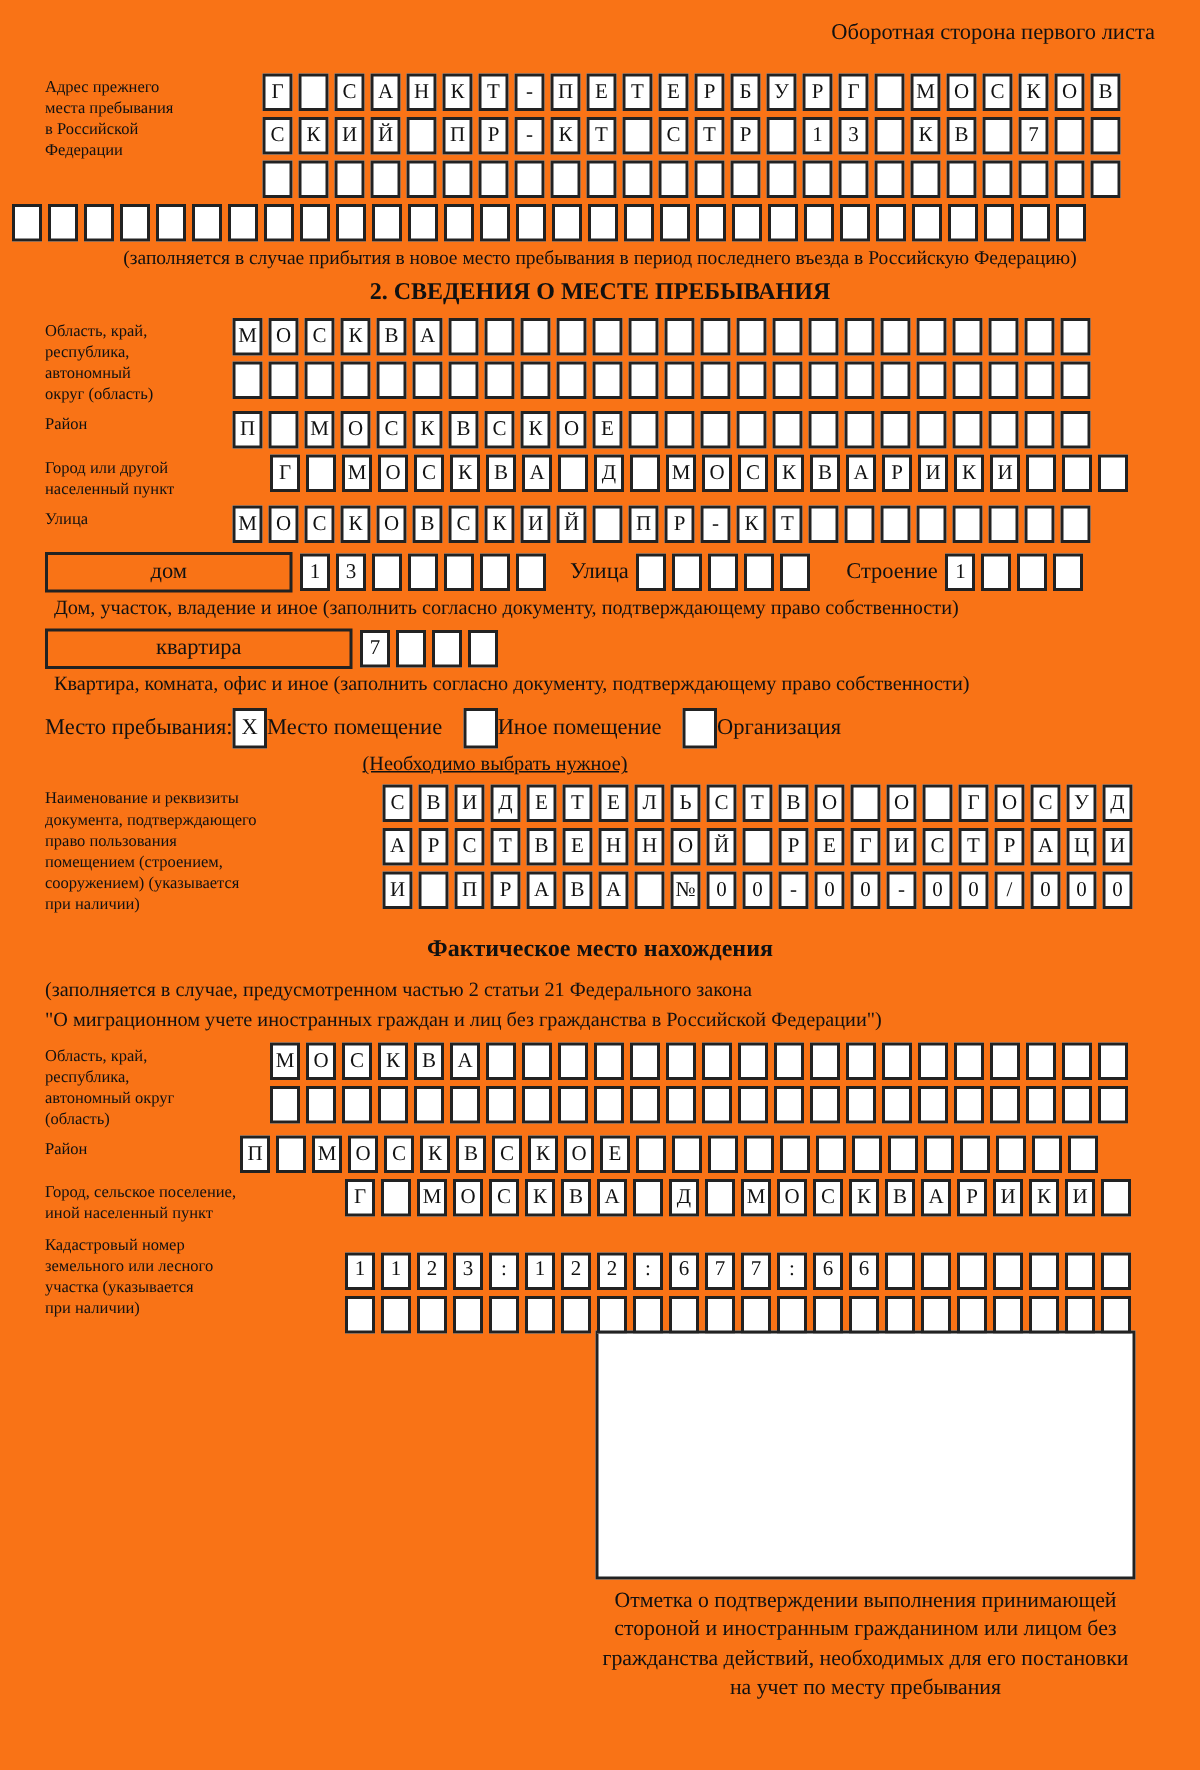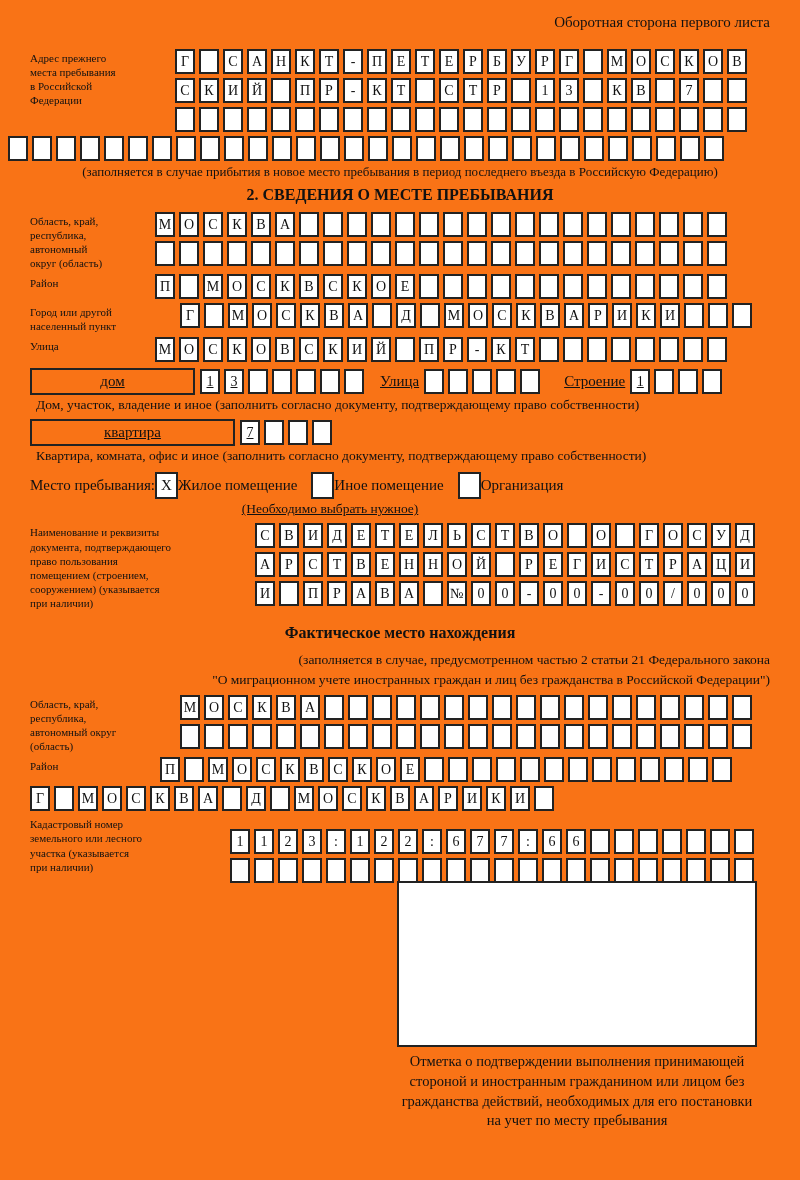--- a/index.html
+++ b/index.html
@@ -22,23 +22,23 @@
     flex: 0 0 auto; width: 20px; height: 25px; border: 2px solid #222;
     display: flex; align-items: center; justify-content: center;
     font-size: 14px; line-height: 1; background: #fff;
   }
   .cell.mark { width: 23px; height: 27px; font-size: 15px; }
 
   .row-full { margin-left: -22px; margin-top: 2px; }
   .caption { font-size: 13px; text-align: center; margin: 3px 0 5px 0; }
   .caption-left { font-size: 13.5px; text-align: left; margin: 2px 0 6px 6px; }
   .sec-title { font-size: 16px; font-weight: bold; text-align: center; margin: 6px 0 8px 0; }
-  .sub-title { font-size: 13.5px; text-align: right; line-height: 1.45; margin-bottom: 6px; }
-
-  .inline-row { display: flex; align-items: center; gap: 5px; margin: 6px 0 2px 0; font-size: 15px; text-decoration: underline; }
+  .sub-title { font-size: 13.5px; text-align: left; line-height: 1.45; margin-bottom: 6px; }
+
+  .inline-row { display: flex; align-items: center; gap: 5px; margin: 6px 0 2px 0; font-size: 15px; }
   .label-box {
     height: 27px; border: 2px solid #222; display: flex; align-items: center;
     justify-content: center; font-size: 15px; flex: 0 0 auto;
   }
   .box-dom { width: 165px; } .box-kv { width: 205px; }
   .spacer-sm { width: 6px; } .spacer-md { width: 14px; }
 
   .stay-row { display: flex; align-items: center; gap: 0; margin: 8px 0 2px 0; font-size: 15px; }
   .stay-note { font-size: 13.5px; text-align: center; width: 480px; margin: 1px 0 6px 60px; text-decoration: underline; }
 
@@ -364,21 +364,21 @@
         <div class="cell"></div>
         <div class="cell"></div>
         <div class="cell"></div>
       </div>
   </div>
   <div class="caption-left">Квартира, комната, офис и иное (заполнить согласно документу, подтверждающему право собственности)</div>
 
   <div class="stay-row">
     <span>Место пребывания:</span>
     <div class="cell mark">X</div>
-    <span>Жилое помещение</span>
+    <span>Место помещение</span>
     <span class="spacer-md"></span>
     <div class="cell mark"></div>
     <span>Иное помещение</span>
     <span class="spacer-md"></span>
     <div class="cell mark"></div>
     <span>Организация</span>
   </div>
   <div class="stay-note">(Необходимо выбрать нужное)</div>
 
   <div class="field">
@@ -541,20 +541,21 @@
         <div class="cell"></div>
         <div class="cell"></div>
         <div class="cell"></div>
         <div class="cell"></div>
         <div class="cell"></div>
         <div class="cell"></div>
       </div>
   </div>
 
   <div class="field">
+    <div class="label lw200">Город, сельское поселение,<br>иной населенный пункт</div>
     <div class="cells">
         <div class="cell">Г</div>
         <div class="cell"></div>
         <div class="cell">М</div>
         <div class="cell">О</div>
         <div class="cell">С</div>
         <div class="cell">К</div>
         <div class="cell">В</div>
         <div class="cell">А</div>
         <div class="cell"></div>

